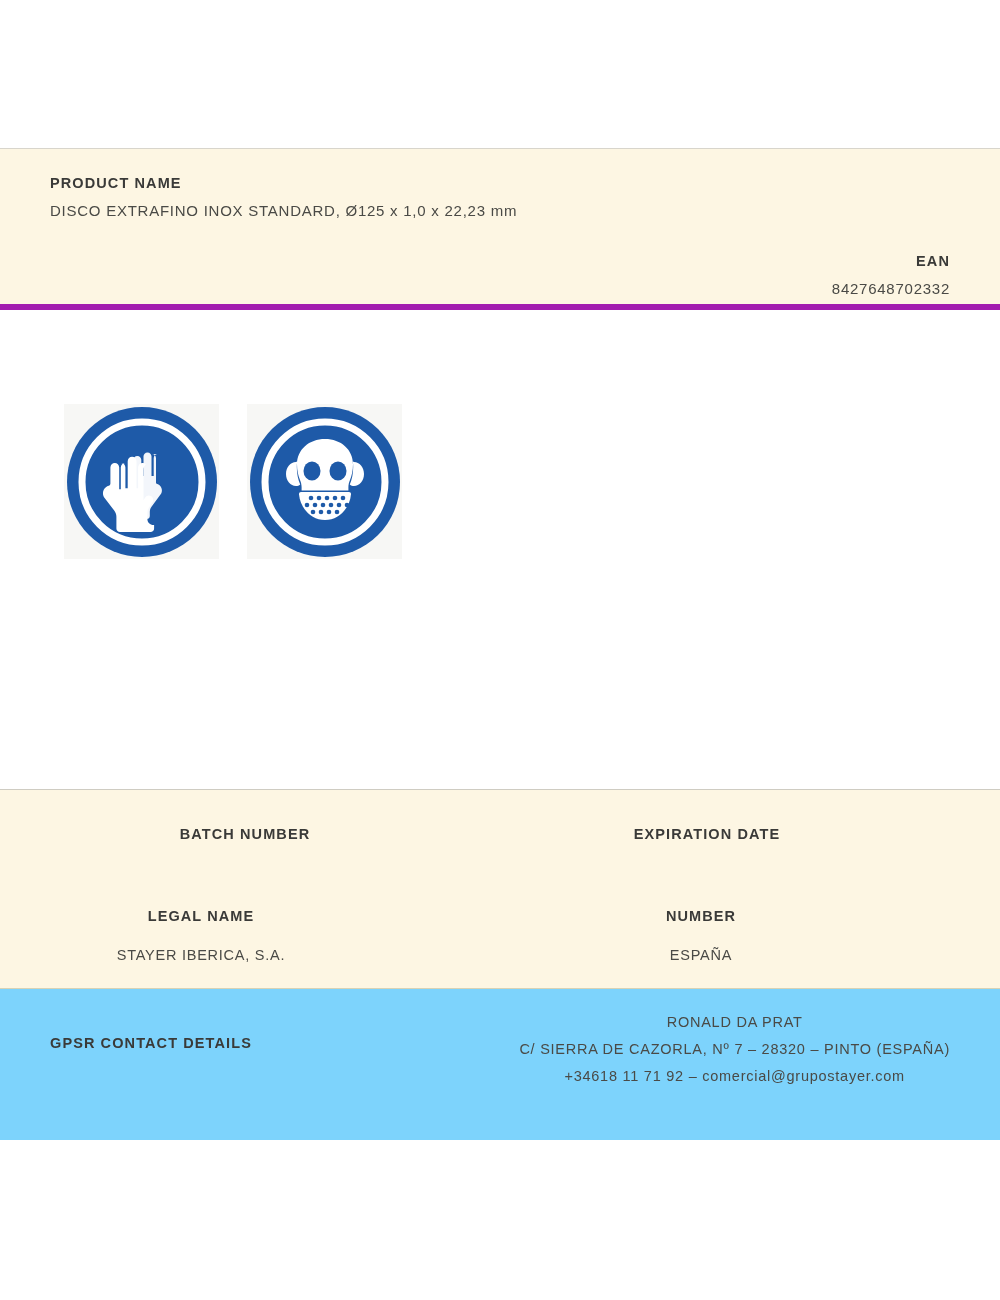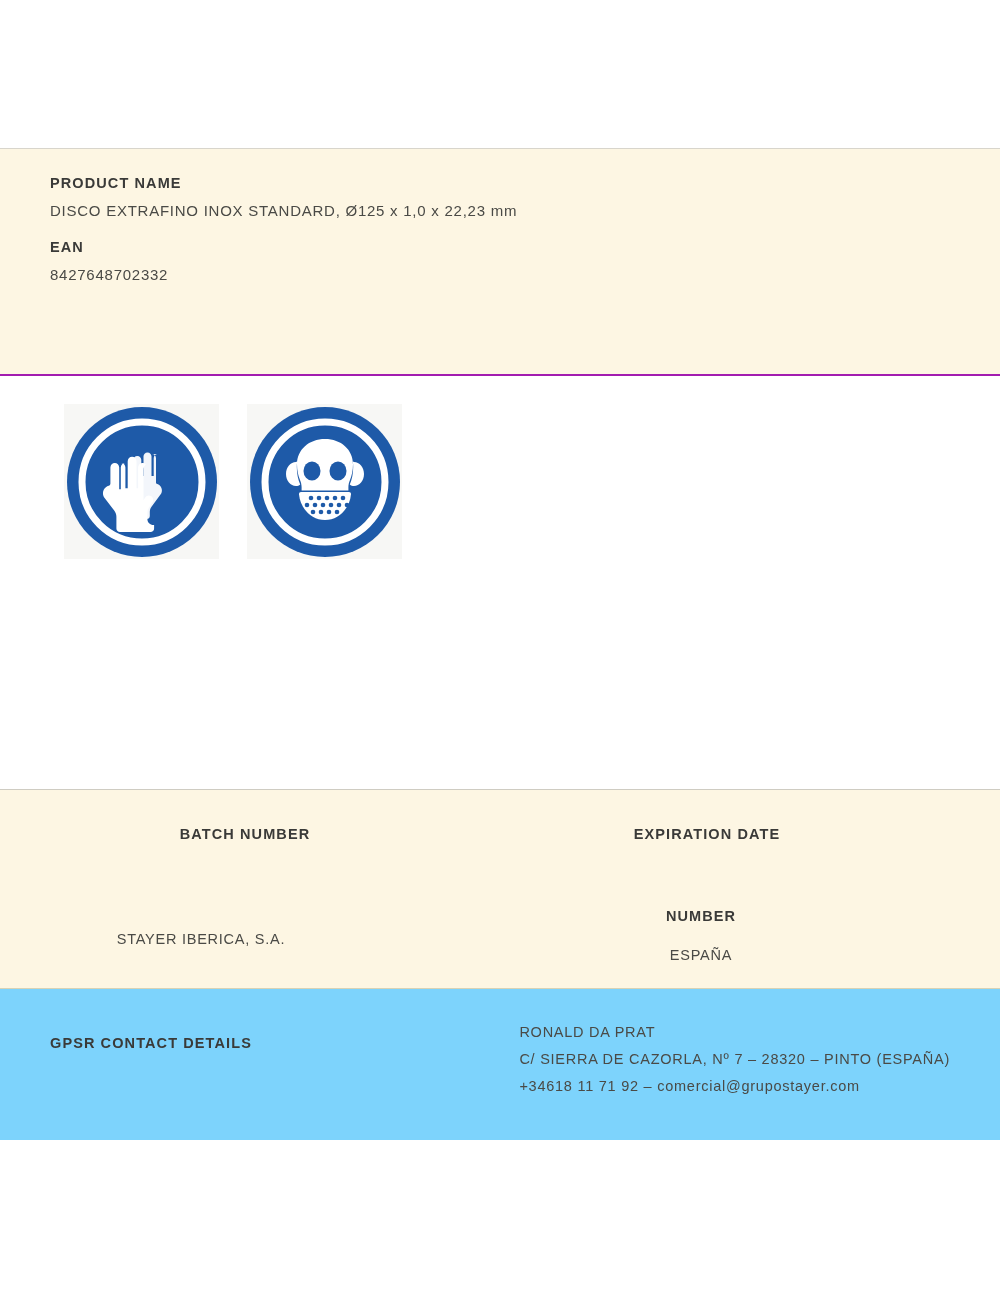--- a/index.html
+++ b/index.html
@@ -21,44 +21,45 @@
     width: 1000px;
     height: 1300px;
   }
 
   
   .product-block {
     position: absolute;
     left: 0;
     top: 148px;
     width: 1000px;
-    height: 228px;
+    height: 162px;
     background: #fdf6e3;
     border-top: 1px solid #d8d5cc;
-    border-bottom: 2px solid #a21caf;
+    border-bottom: 6px solid #a21caf;
     box-sizing: border-box;
   }
   .product-inner {
     padding: 26px 50px 0 50px;
   }
   .field-label {
     font-size: 14.5px;
     font-weight: bold;
     letter-spacing: 1.1px;
     color: #3a3a38;
     margin: 0 0 11px 0;
   }
   .field-value {
     font-size: 15px;
     letter-spacing: 0.75px;
     color: #4a4a46;
     margin: 0;
   }
   .gap-block {
-    margin-top: 20px;
+    margin-top: 34px;
+    text-align: right;
   }
 
   
   .picto-row {
     position: absolute;
     left: 64px;
     top: 404px;
     display: flex;
     gap: 28px;
     align-items: flex-start;
@@ -148,22 +149,22 @@
     left: 50px;
     top: 46px;
     font-size: 14.5px;
     font-weight: bold;
     letter-spacing: 1.1px;
     color: #3a3a38;
   }
   .contact-lines {
     position: absolute;
     right: 50px;
-    top: 30px;
-    text-align: left;
+    top: 20px;
+    text-align: center;
   }
   .contact-lines div {
     font-size: 14.5px;
     letter-spacing: 0.75px;
     color: #4a4a46;
     line-height: 27px;
   }
 </style>
 </head>
 <body>
@@ -245,20 +246,21 @@
         <div class="info-val"></div>
       </div>
       <div class="info-col col-right">
         <div class="info-head">EXPIRATION DATE</div>
         <div class="info-val"></div>
       </div>
     </div>
 
     <div class="info-grid row-two">
       <div class="info-col col-left">
+        <div class="info-head">LEGAL NAME</div>
         <div class="info-val">STAYER IBERICA, S.A.</div>
       </div>
       <div class="info-col col-right">
         <div class="info-head">NUMBER</div>
         <div class="info-val">ESPAÑA</div>
       </div>
     </div>
 
   </div>
 

